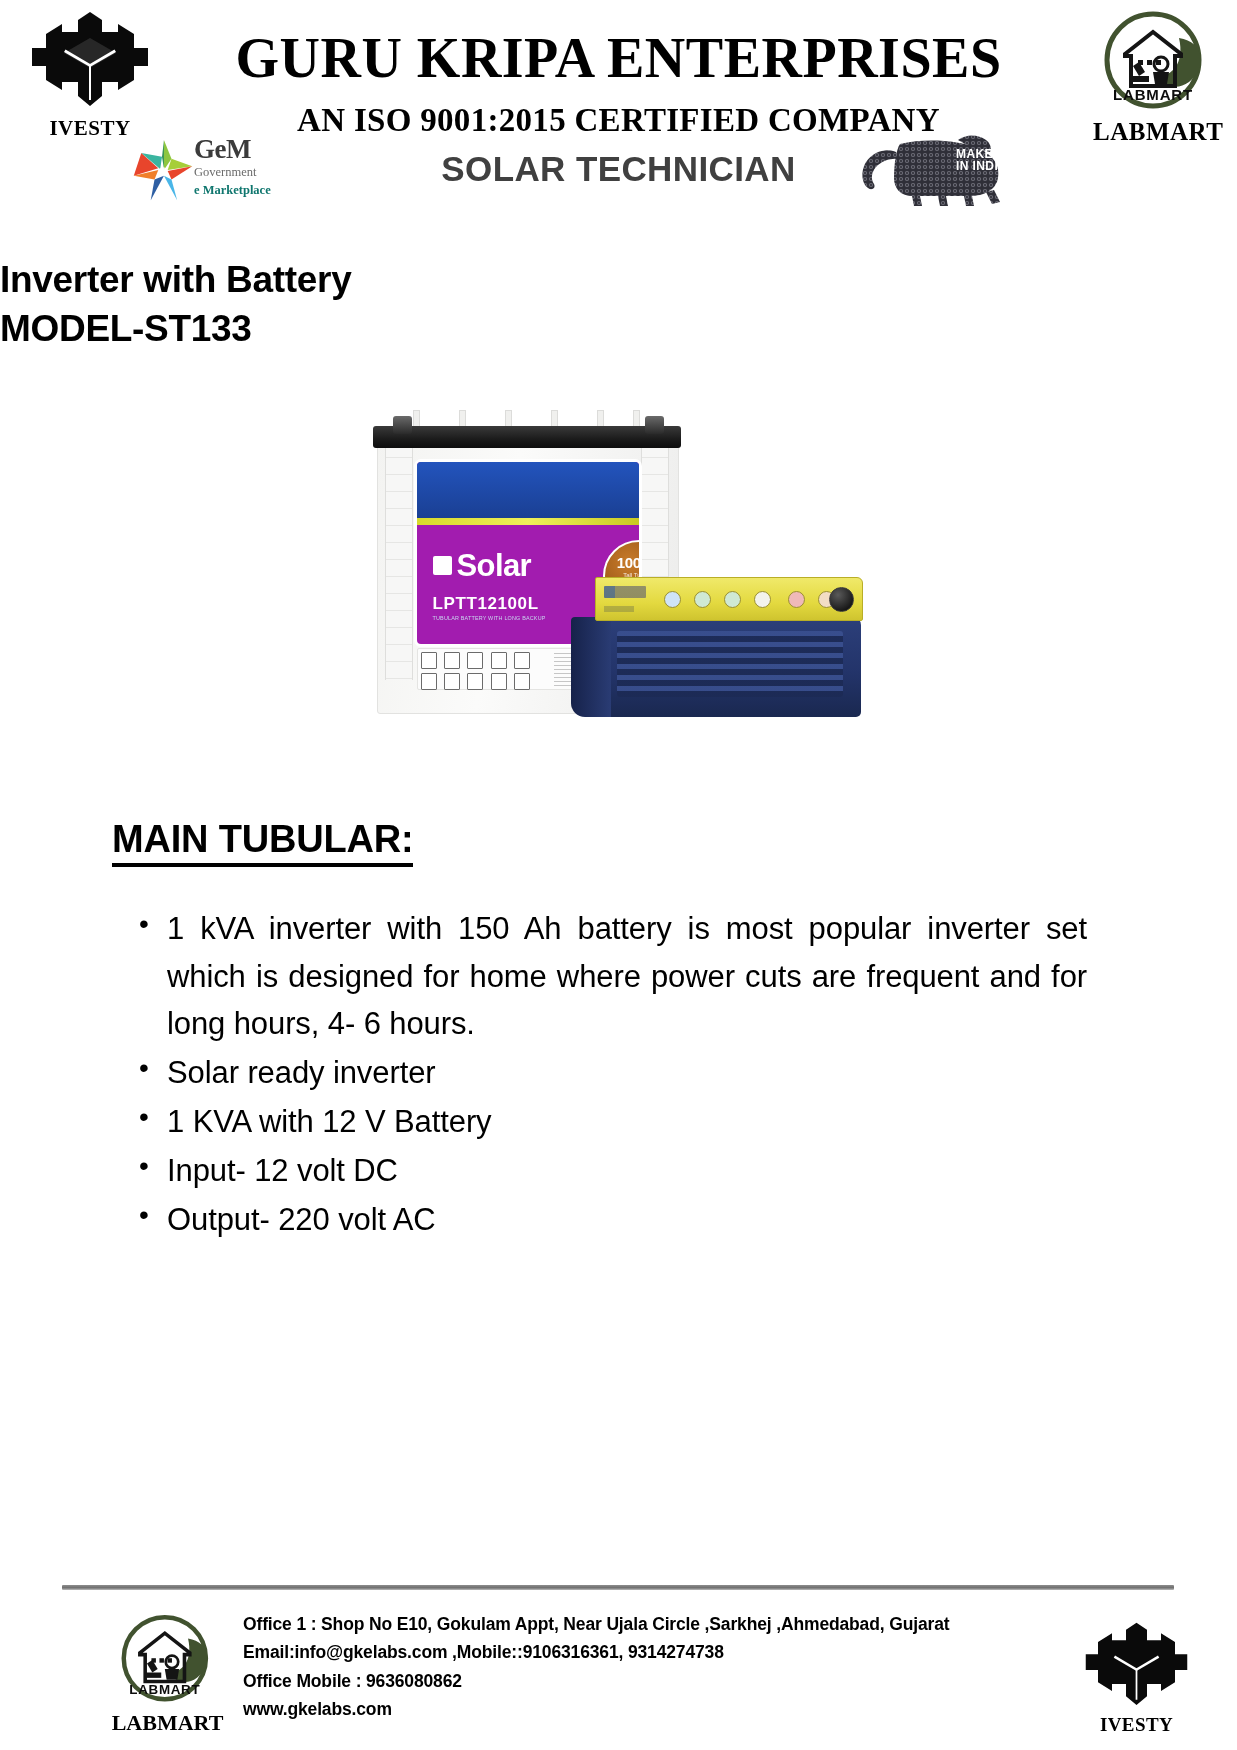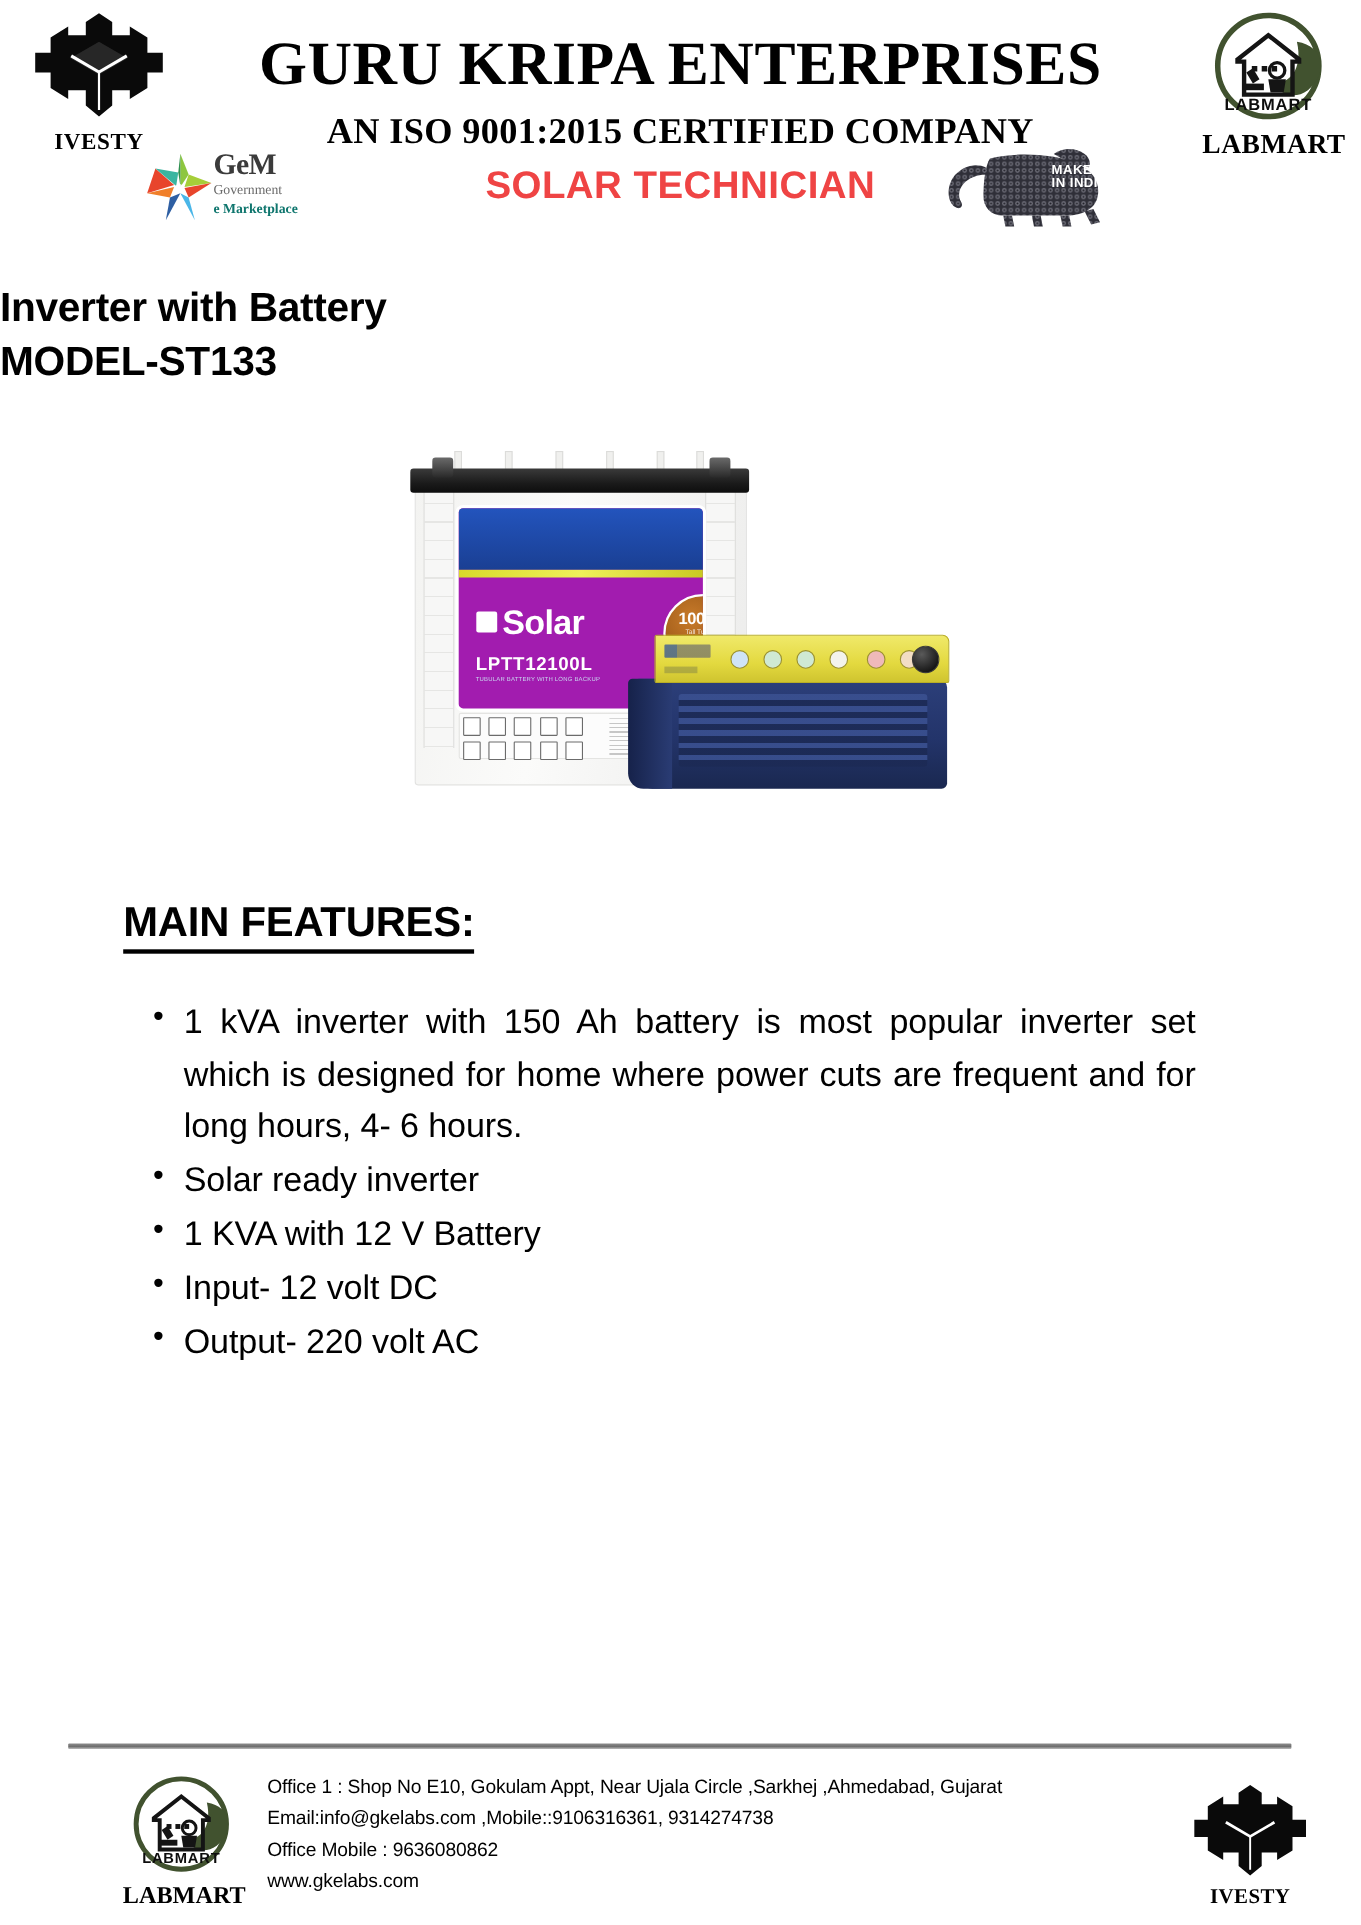--- a/index.html
+++ b/index.html
@@ -45,21 +45,21 @@
     letter-spacing: 0.3px;
     margin-top: 12px;
     line-height: 1.1;
     color: #000;
   }
   .dept-line {
     font-family: "Liberation Sans", sans-serif;
     font-weight: bold;
     font-size: 35px;
     letter-spacing: 0.4px;
-    color: #ef4444;
+    color: #404040;
     margin-top: 12px;
     line-height: 1.1;
   }
 
   
   .ivesty-logo {
     position: absolute;
     left: 30px;
     top: 8px;
     width: 120px;
@@ -422,21 +422,21 @@
     font-size: 22px;
   }
   .footer-address {
     position: absolute;
     left: 243px;
     top: 10px;
     width: 700px;
   }
   .footer-address div {
     font-size: 17.5px;
-    font-weight: normal;
+    font-weight: bold;
     line-height: 1.62;
     letter-spacing: -0.15px;
     white-space: nowrap;
   }
   .footer-ivesty {
     position: absolute;
     right: 48px;
     top: 14px;
     width: 105px;
     height: 125px;
@@ -599,21 +599,21 @@
       <div class="inv-led" style="left:128px;background:#cfe9d4"></div>
       <div class="inv-led" style="left:158px;background:#f3f3ec"></div>
       <div class="inv-led" style="left:192px;background:#efb9b9"></div>
       <div class="inv-led" style="left:222px;background:#f2ddc4"></div>
       <div class="inv-knob"></div>
     </div>
   </div>
 </div>
 
 <div>
-  <div class="features-heading">MAIN FEATURES:</div>
+  <div class="features-heading">MAIN TUBULAR:</div>
 
   <ul class="features-list">
     <li>1 kVA inverter with 150 Ah battery is most popular inverter set which is designed for home where power cuts are frequent and for long hours, 4- 6 hours.</li>
     <li class="single">Solar ready inverter</li>
     <li class="single">1 KVA with 12 V Battery</li>
     <li class="single">Input- 12 volt DC</li>
     <li class="single">Output- 220 volt AC</li>
   </ul>
 </div>
 

